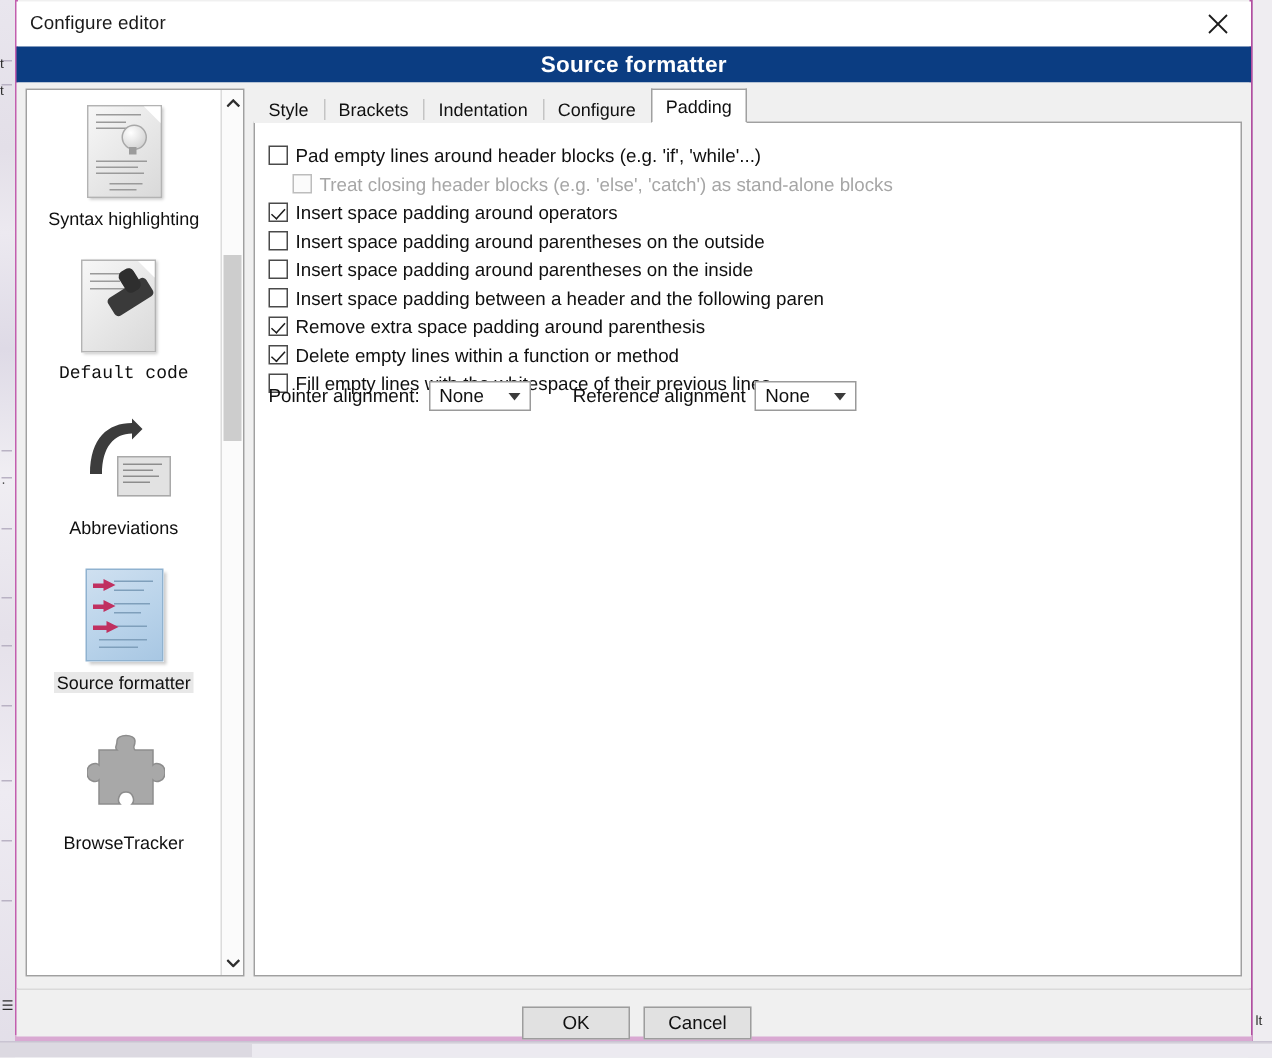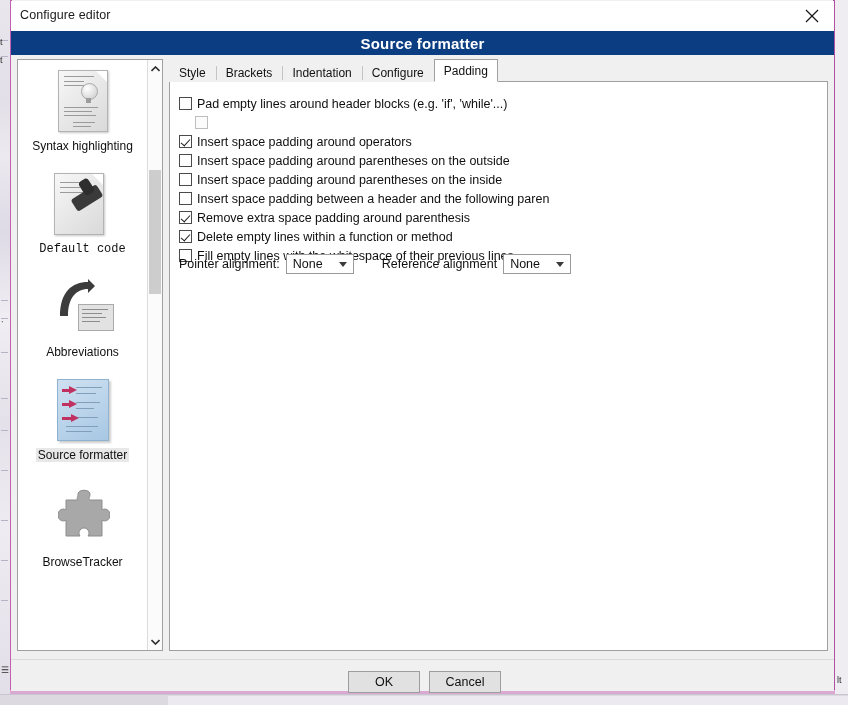--- a/index.html
+++ b/index.html
@@ -659,20 +659,21 @@
 
       <div id="tab-content">
 
         <div class="cb-row" style="top:12px;">
           <span class="cbox"></span>
           <span class="cb-label">Pad empty lines around header blocks (e.g. 'if', 'while'...)</span>
         </div>
 
         <div class="cb-row indent disabled" style="top:31px;">
           <span class="cbox disabled"></span>
+          <span class="cb-label">Treat closing header blocks (e.g. 'else', 'catch') as stand-alone blocks</span>
         </div>
 
         <div class="cb-row" style="top:50px;">
           <span class="cbox checked"></span>
           <span class="cb-label">Insert space padding around operators</span>
         </div>
 
         <div class="cb-row" style="top:69px;">
           <span class="cbox"></span>
           <span class="cb-label">Insert space padding around parentheses on the outside</span>

